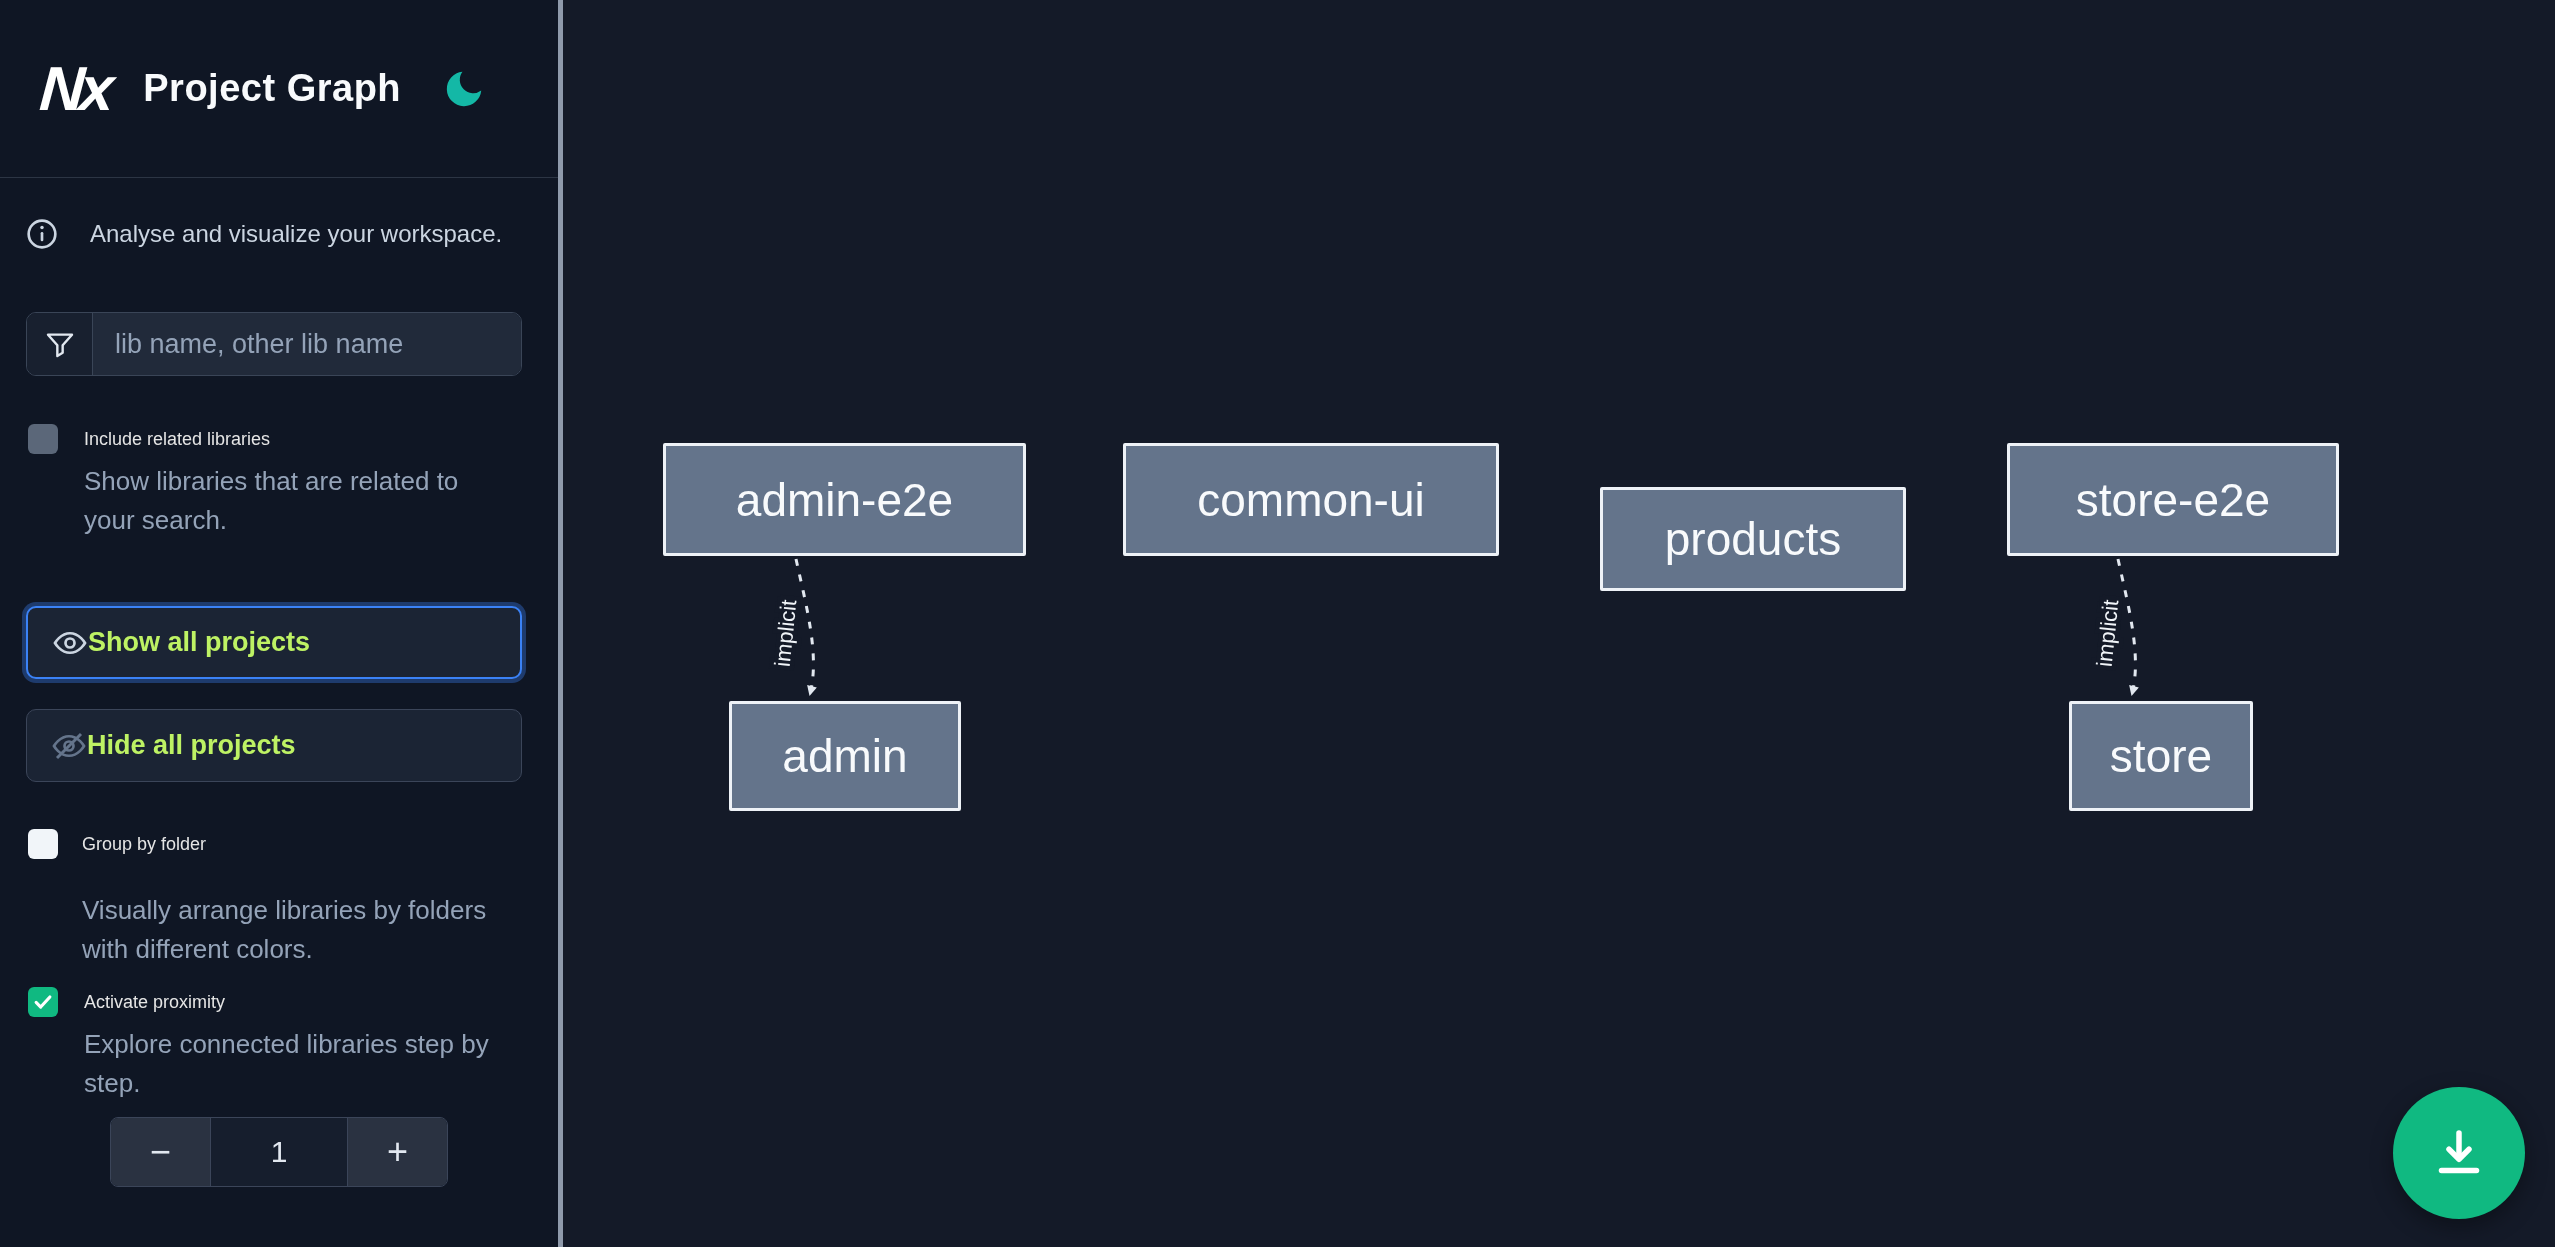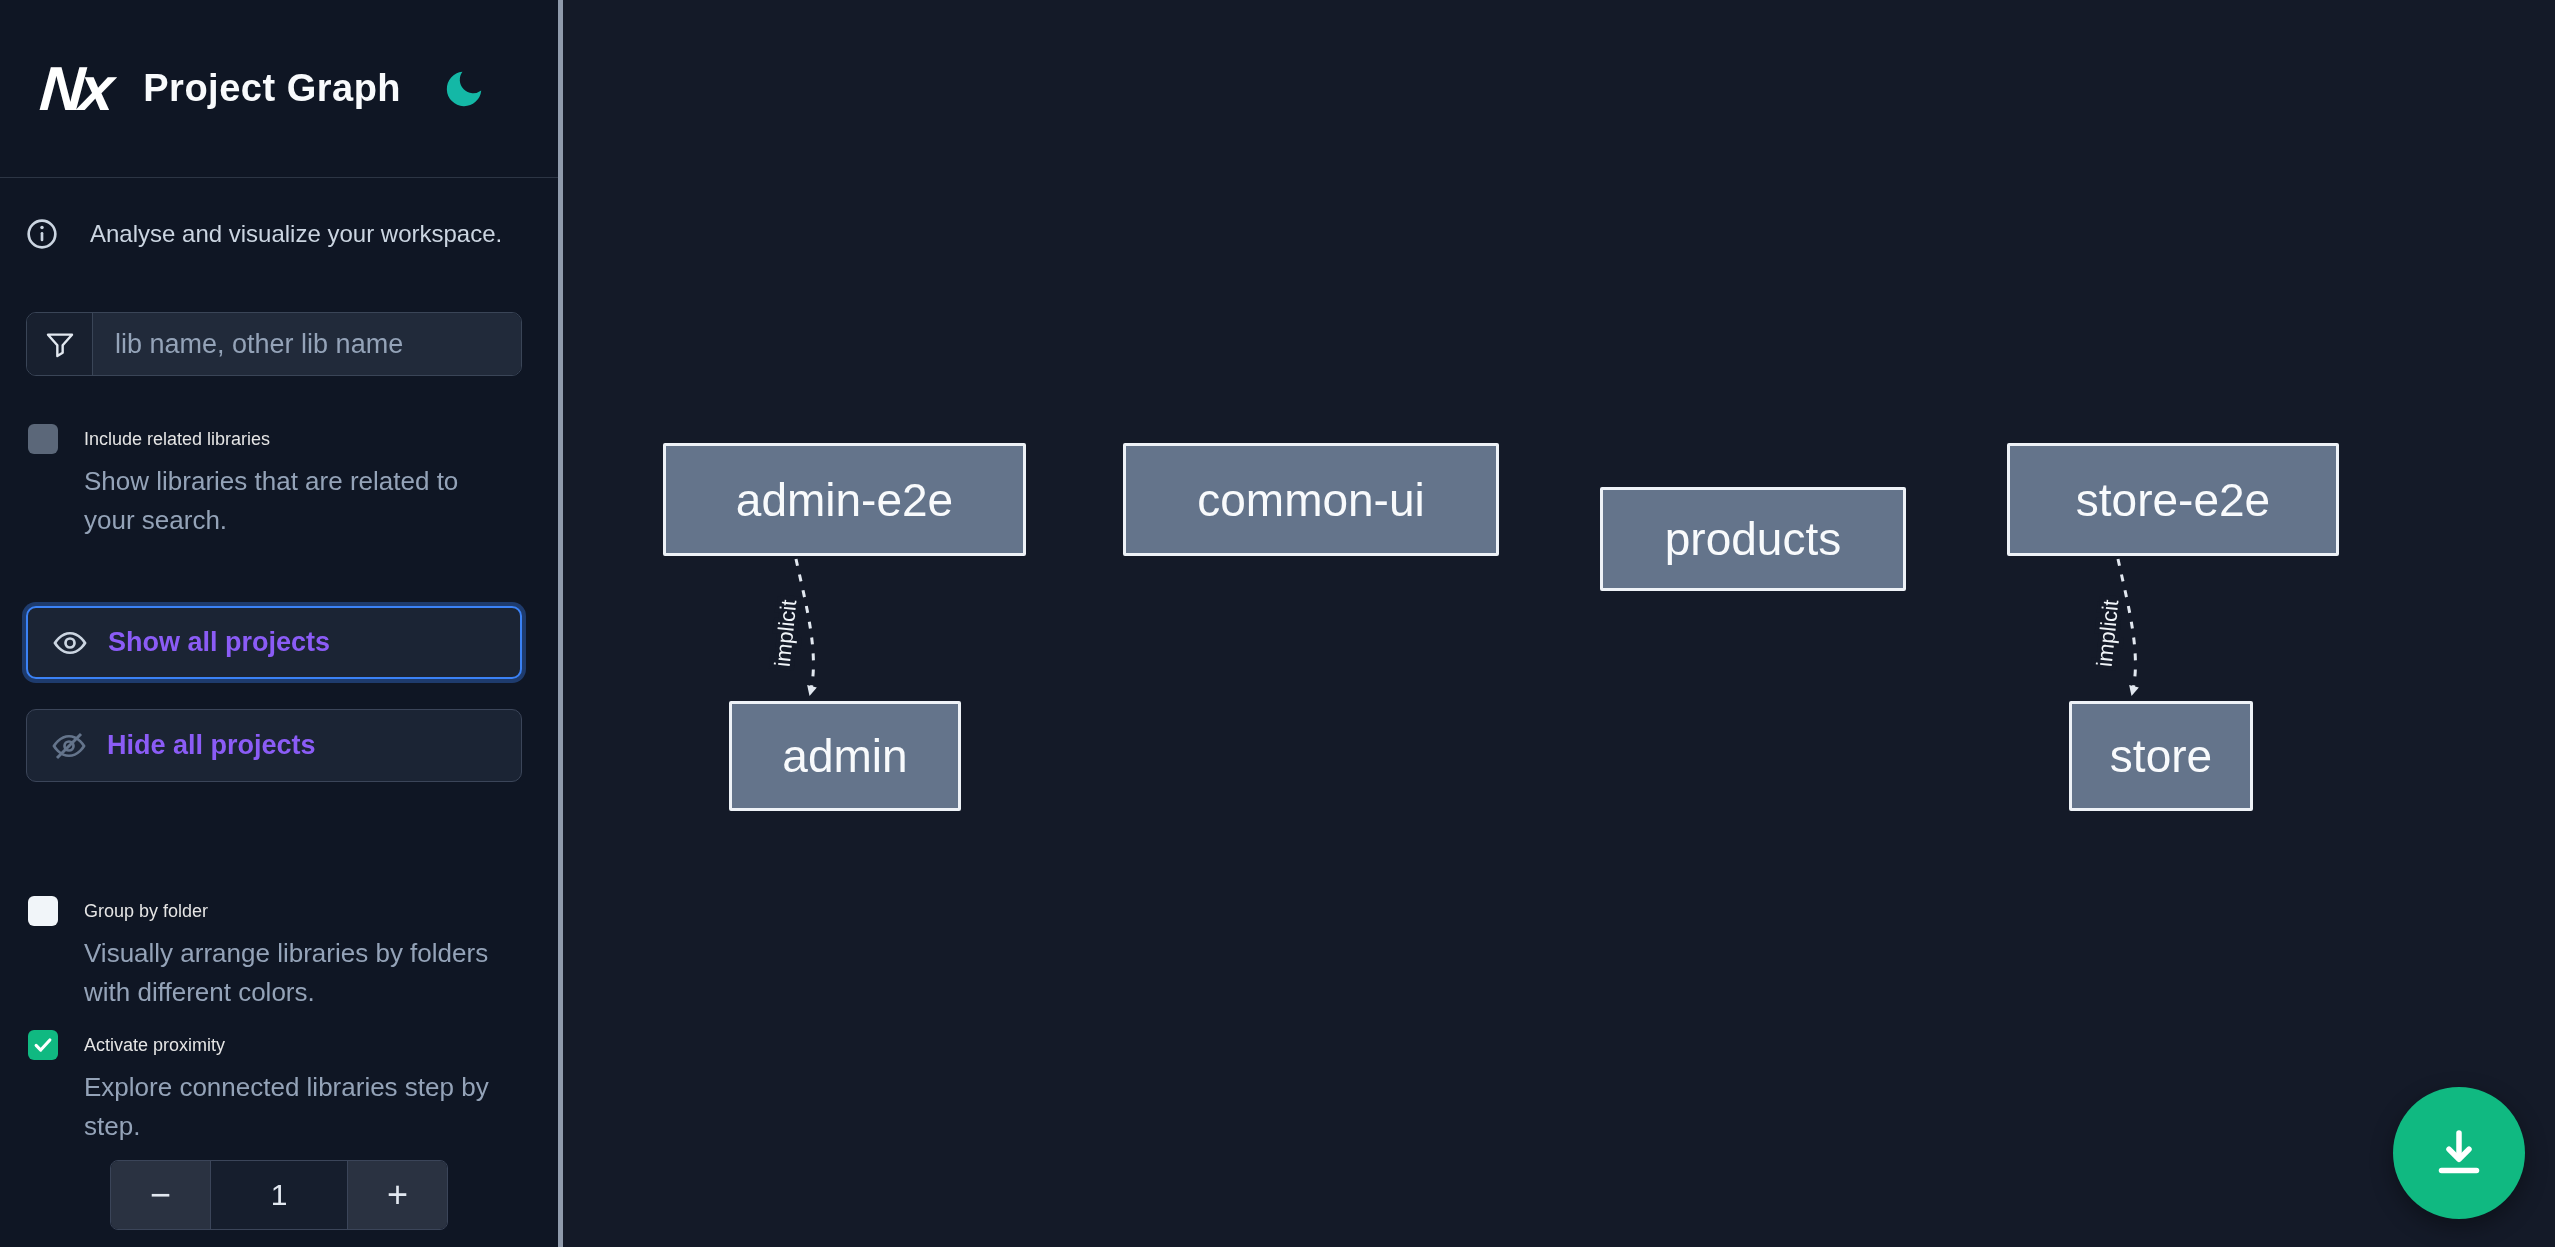--- a/index.html
+++ b/index.html
@@ -35,26 +35,26 @@
          padding:0 36px 0 28px; }
   .opt .box { width:30px; height:30px; border-radius:6px; margin-top:2px; cursor:pointer; }
   .box-gray { background:#5b6779; }
   .box-white { background:#f1f5f9; }
   .box-green { background:#10b981; display:flex; align-items:center; justify-content:center; }
   .opt .lbl { font-size:18px; font-weight:400; color:#e5e5e5; line-height:34px; }
   .opt .desc { grid-column:2; font-size:26px; color:#94a3b8; line-height:39px;
                margin-top:6px; max-width:424px; }
 
   .opt-include { margin-top:46px; }
-  .opt-group   { margin-top:112px; }
+  .opt-group   { margin-top:45px;gap:24px; }
   .opt-prox    { margin-top:16px; }
 
-  .btn { margin:0 36px 0 26px; height:73px; display:flex; align-items:center; gap:20px;
+  .btn { margin:0 36px 0 26px; height:73px; display:flex; align-items:center; 
          padding:0 24px; background:#1b2434; border:1px solid #3b4559; border-radius:10px;
-         color:#8b5cf6; font-size:27px; font-weight:600; cursor:pointer; }
+         color:#bef264; font-size:27px; font-weight:600; cursor:pointer; }
   .btn-show { margin-top:66px; border:2px solid #3b82f6;
               box-shadow:0 0 0 4px rgba(59,130,246,0.35); }
   .btn-hide { margin-top:30px; }
   .btn svg { flex-shrink:0; }
 
   .stepper { margin:14px auto 0 auto; width:338px; height:70px; display:flex;
              border:1px solid #3b4559; border-radius:8px; overflow:hidden; }
   .stepper .cell { display:flex; align-items:center; justify-content:center; color:#e2e8f0; }
   .step-btn { width:99px; background:#2a3241; font-size:36px; cursor:pointer; }
   .step-val { flex:1; background:#161e2d; font-size:30px; color:#f1f5f9;

